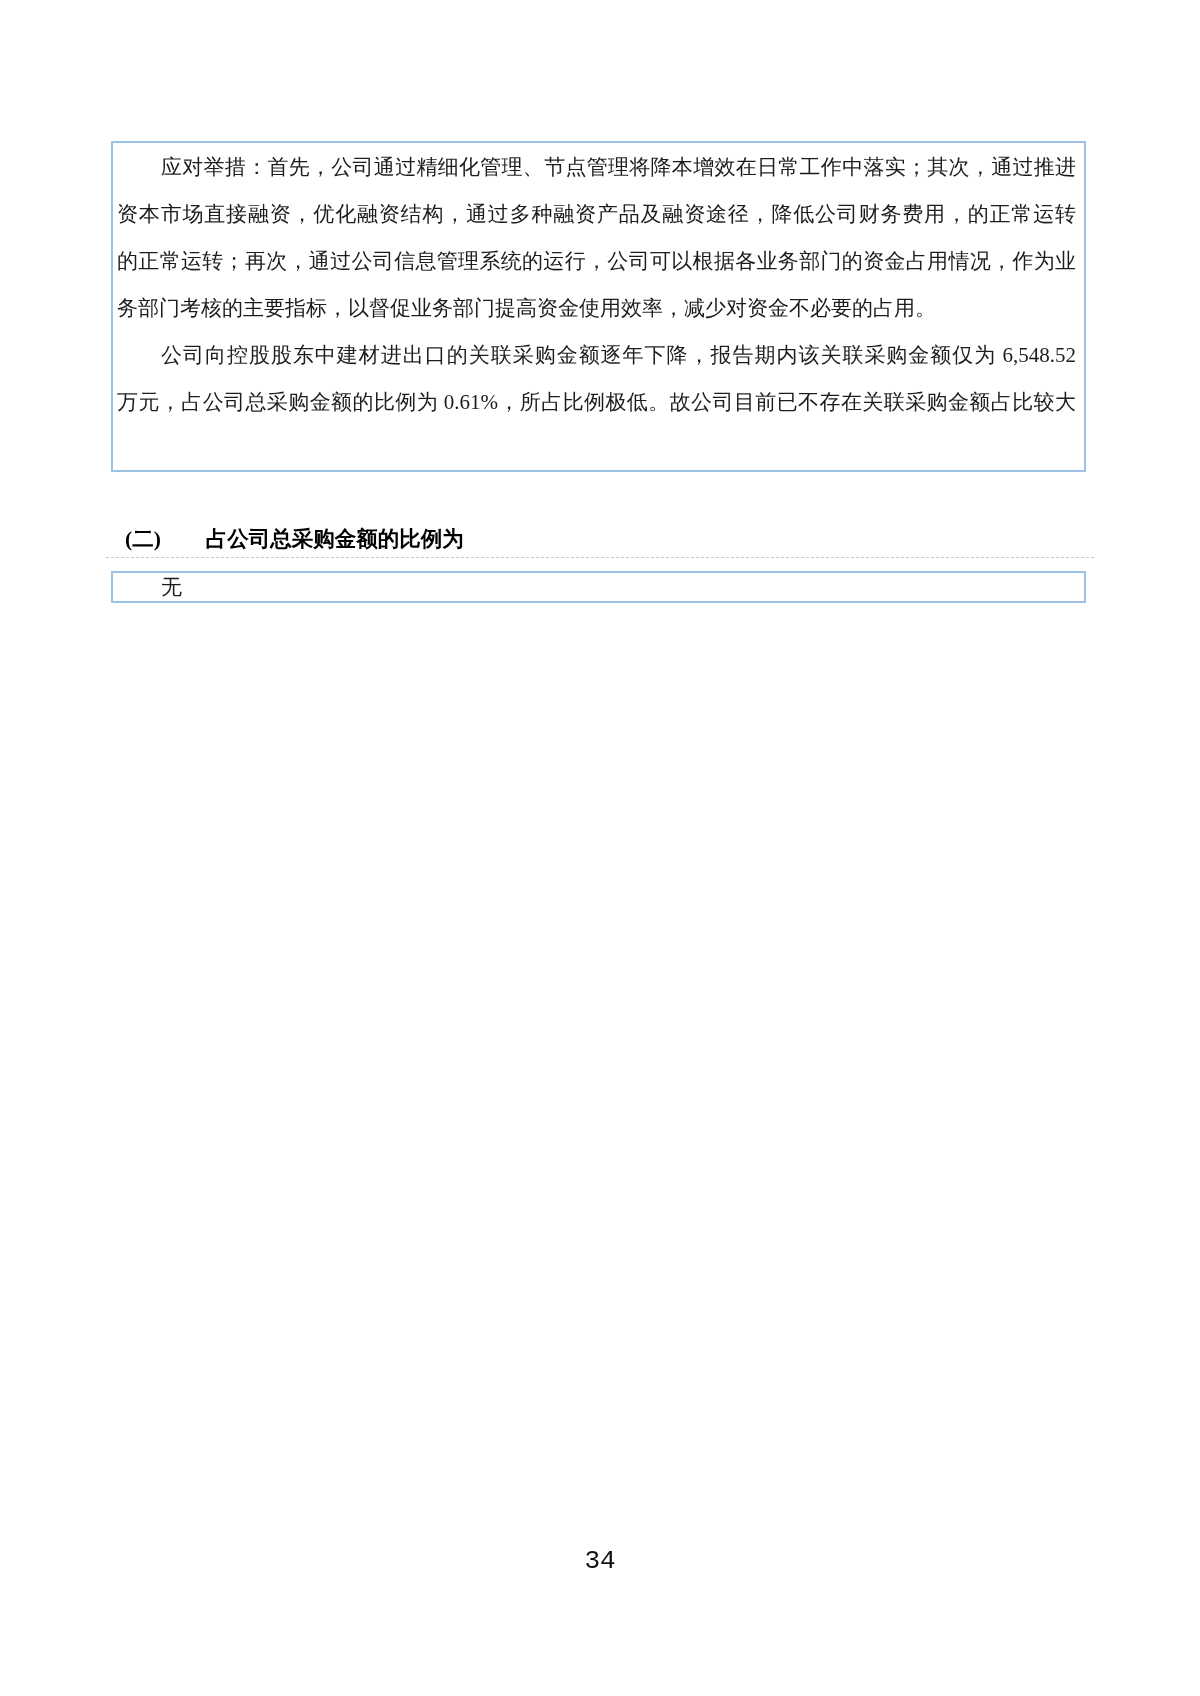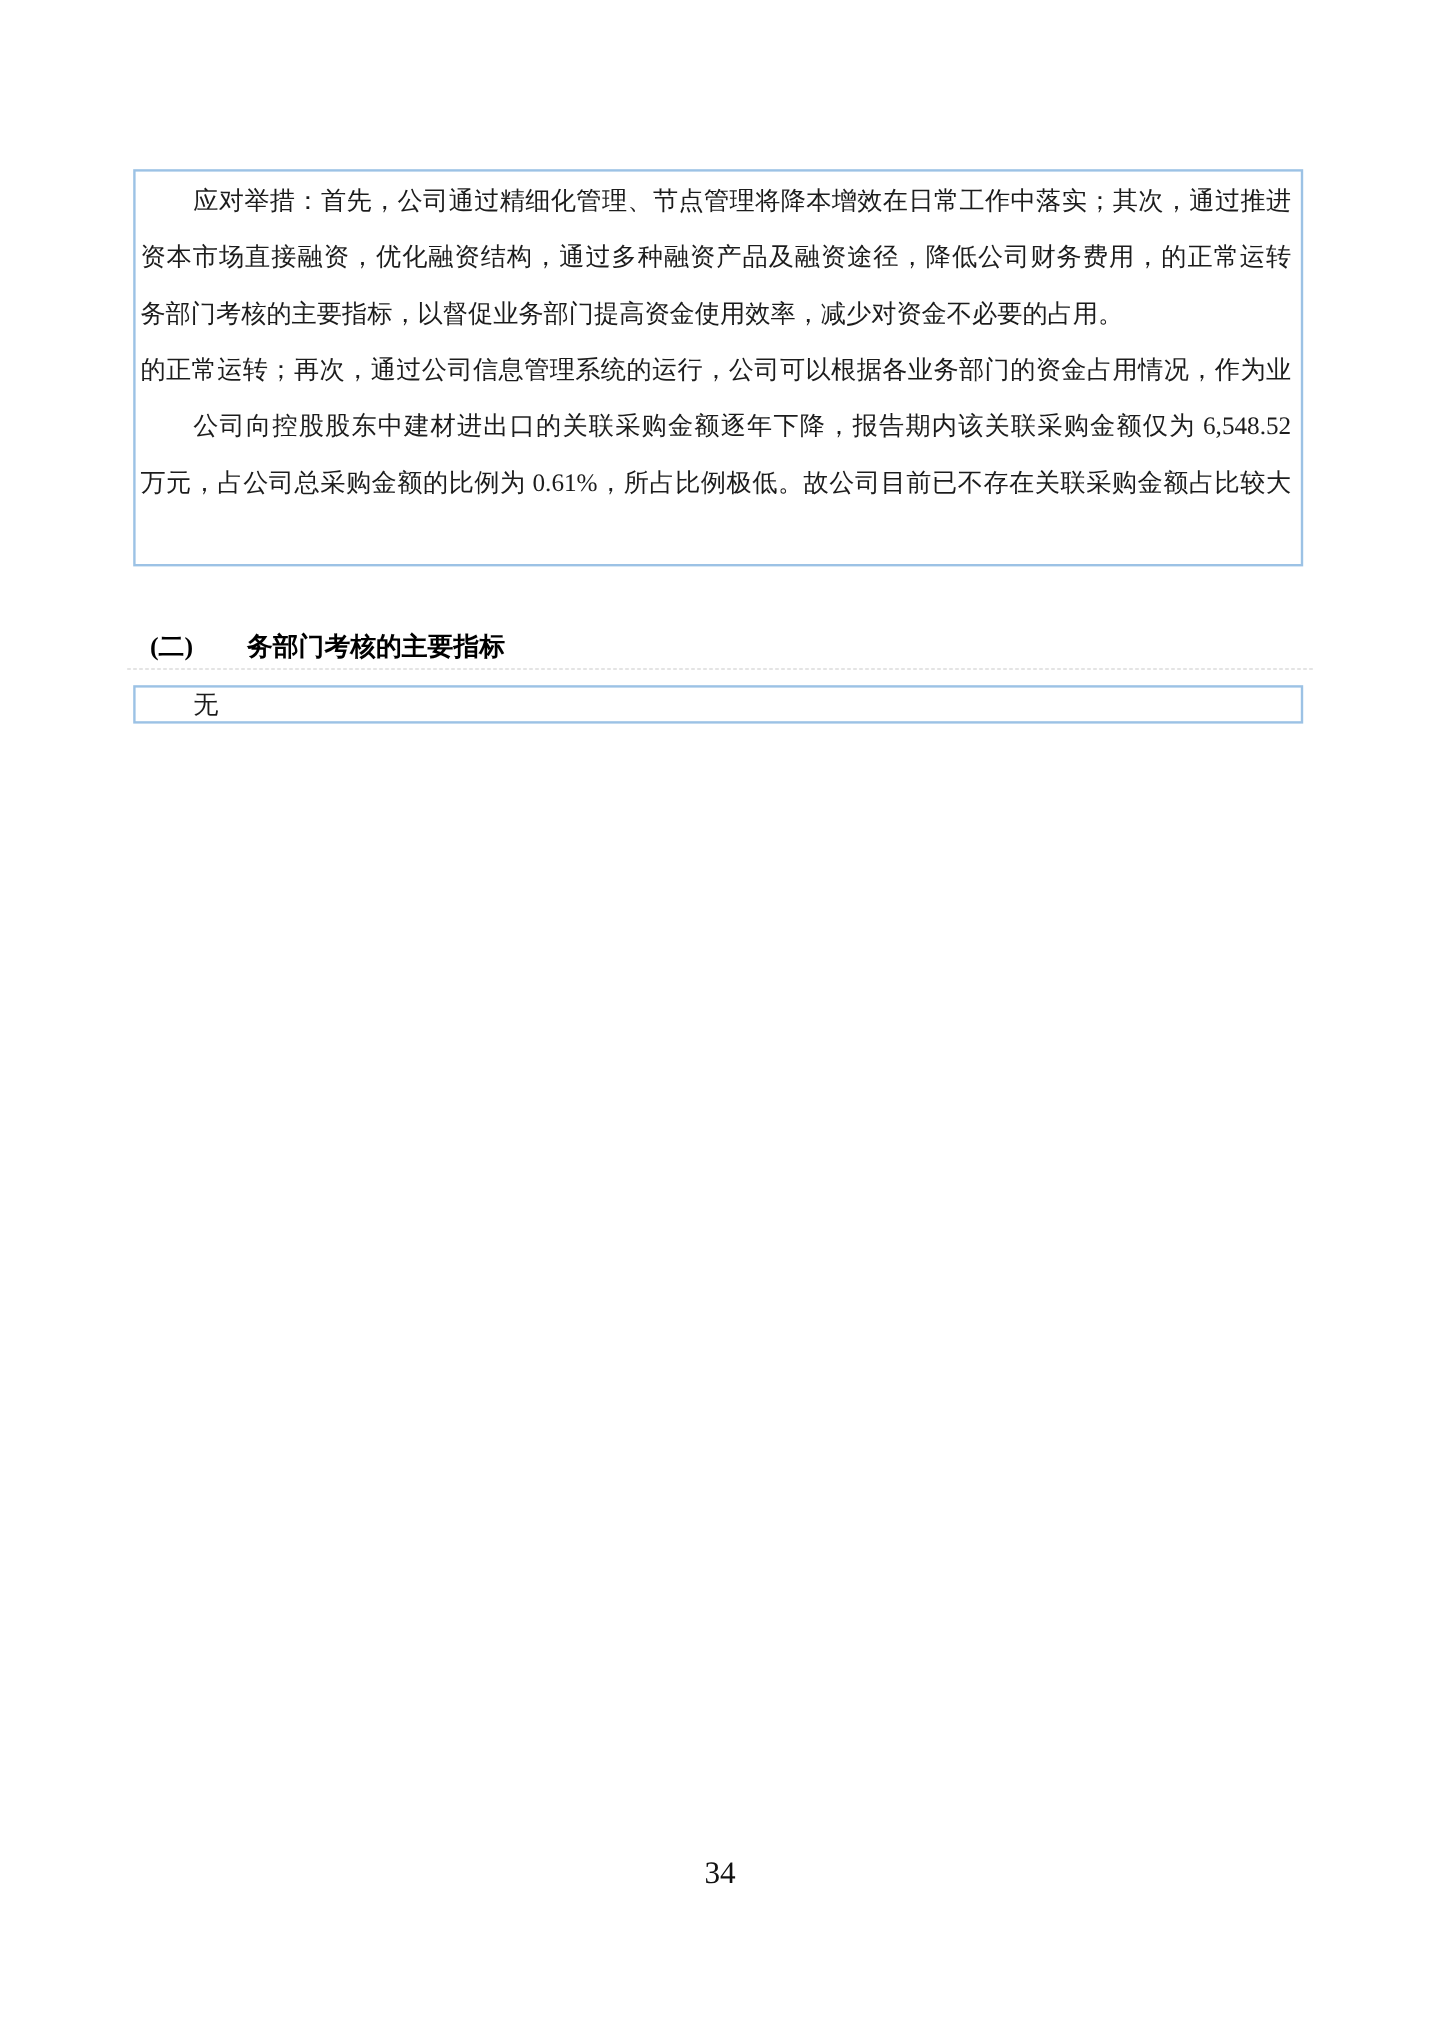--- a/index.html
+++ b/index.html
@@ -92,42 +92,42 @@
     border-top: 1px dashed #c9c9c9;
   }
 
   
   .footer {
     position: absolute;
     left: 0;
     top: 1546px;
     width: 1200px;
     text-align: center;
-    font-family: Liberation Serif, serif;
+    font-family: Liberation Mono, monospace;
     font-size: 26px;
     color: #111111;
   }
 </style>
 </head>
 <body>
 
 <div class="page">
 
   <div class="text-frame frame-countermeasures">
     <div class="body-line first-line">应对举措：首先，公司通过精细化管理、节点管理将降本增效在日常工作中落实；其次，通过推进</div>
     <div class="body-line">资本市场直接融资，优化融资结构，通过多种融资产品及融资途径，降低公司财务费用，的正常运转</div>
+    <div class="body-line">的正常运转；再次，通过公司信息管理系统的运行，公司可以根据各业务部门的资金占用情况，作为业</div>
     <div class="body-line para-end">务部门考核的主要指标，以督促业务部门提高资金使用效率，减少对资金不必要的占用。</div>
-    <div class="body-line">的正常运转；再次，通过公司信息管理系统的运行，公司可以根据各业务部门的资金占用情况，作为业</div>
     <div class="body-line first-line">公司向控股股东中建材进出口的关联采购金额逐年下降，报告期内该关联采购金额仅为 6,548.52</div>
     <div class="body-line">万元，占公司总采购金额的比例为 0.61%，所占比例极低。故公司目前已不存在关联采购金额占比较大</div>
   </div>
 
   <div class="section-heading">
     <span class="idx">(二)</span>
-    <span>务部门考核的主要指标</span>
+    <span>占公司总采购金额的比例为</span>
   </div>
 
   <div class="divider"></div>
 
   <div class="text-frame frame-none">
     <div class="none-line">无</div>
   </div>
 
   <div class="footer">34</div>
 

